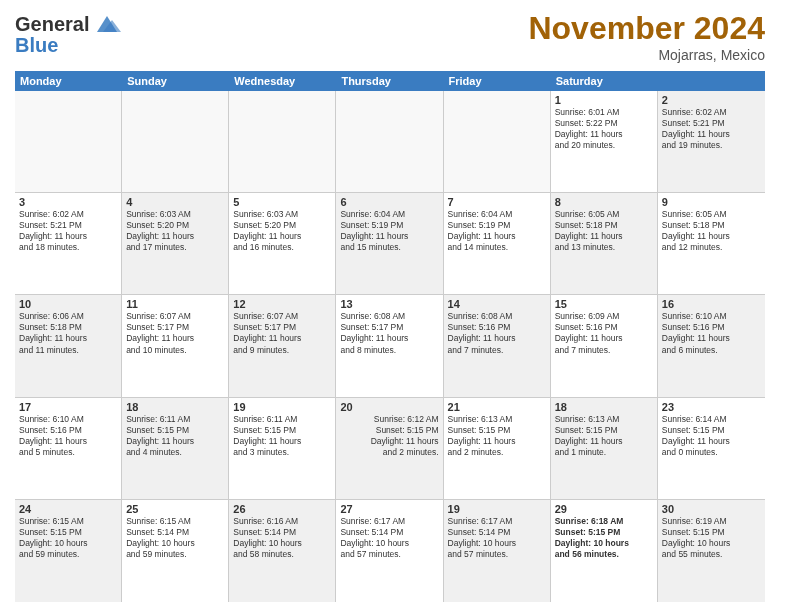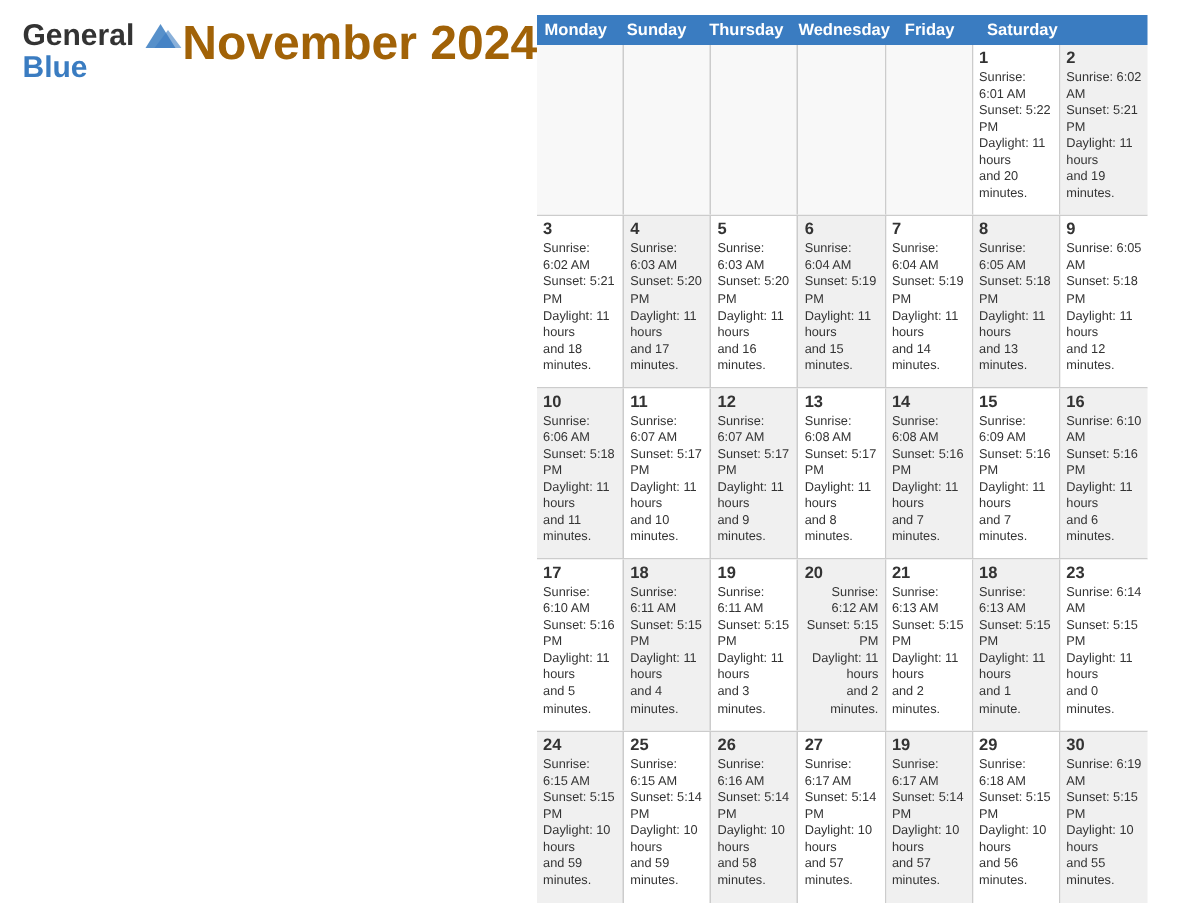--- a/index.html
+++ b/index.html
@@ -8,21 +8,21 @@
       background: #fff;
       width: 792px;
       height: 612px;
       overflow: hidden;
     }
     .page {
       width: 780px;
       height: 612px;
       padding: 10px 15px;
       display: flex;
-      flex-direction: row;
+      flex-direction: column;
     }
     .header {
       display: flex;
       justify-content: space-between;
       align-items: flex-start;
       margin-bottom: 8px;
     }
     .logo {
       display: flex;
       align-items: center;
@@ -116,29 +116,30 @@
           <svg class="logo-icon" viewBox="0 0 28 28">
             <polygon points="4,22 14,6 24,22" fill="#3a7cc1" opacity="0.85"></polygon>
             <polygon points="10,22 19,10 28,22" fill="#3a7cc1" opacity="0.6"></polygon>
           </svg>
         </div>
         <span style="font-size:20px;font-weight:bold;color:#3a7cc1;display:block;margin-top:-4px;">Blue</span>
       </div>
     </div>
     <div class="title-area">
       <div class="month-title">November 2024</div>
+      <div class="location">Mojarras, Mexico</div>
     </div>
   </div>
 
   <div class="calendar">
     <div class="cal-header">
       <div class="cal-header-cell">Monday</div>
       <div class="cal-header-cell">Sunday</div>
+      <div class="cal-header-cell">Wednesday</div>
       <div class="cal-header-cell">Thursday</div>
-      <div class="cal-header-cell">Wednesday</div>
       <div class="cal-header-cell">Friday</div>
       <div class="cal-header-cell">Saturday</div>
     </div>
     <div class="cal-body" id="cal-body">
     <div class="cal-week">
           <div class="cal-cell empty"></div>
           <div class="cal-cell empty"></div>
           <div class="cal-cell empty"></div>
           <div class="cal-cell empty"></div>
           <div class="cal-cell empty"></div>
@@ -341,21 +342,21 @@
           </div>
           <div class="cal-cell shaded">
             <span class="day-num">19</span>
             <div class="cell-text" style="white-space: pre-line;">Sunrise: 6:17 AM
 Sunset: 5:14 PM
 Daylight: 10 hours
 and 57 minutes.</div>
           </div>
           <div class="cal-cell">
             <span class="day-num">29</span>
-            <div class="cell-text" style="white-space: pre-line;">Sunrise: 6:18 AM
+            <div class="cell-text" style="white-space: pre-line; font-weight: bold;">Sunrise: 6:18 AM
 Sunset: 5:15 PM
 Daylight: 10 hours
 and 56 minutes.</div>
           </div>
           <div class="cal-cell shaded">
             <span class="day-num">30</span>
             <div class="cell-text" style="white-space: pre-line;">Sunrise: 6:19 AM
 Sunset: 5:15 PM
 Daylight: 10 hours
 and 55 minutes.</div>

